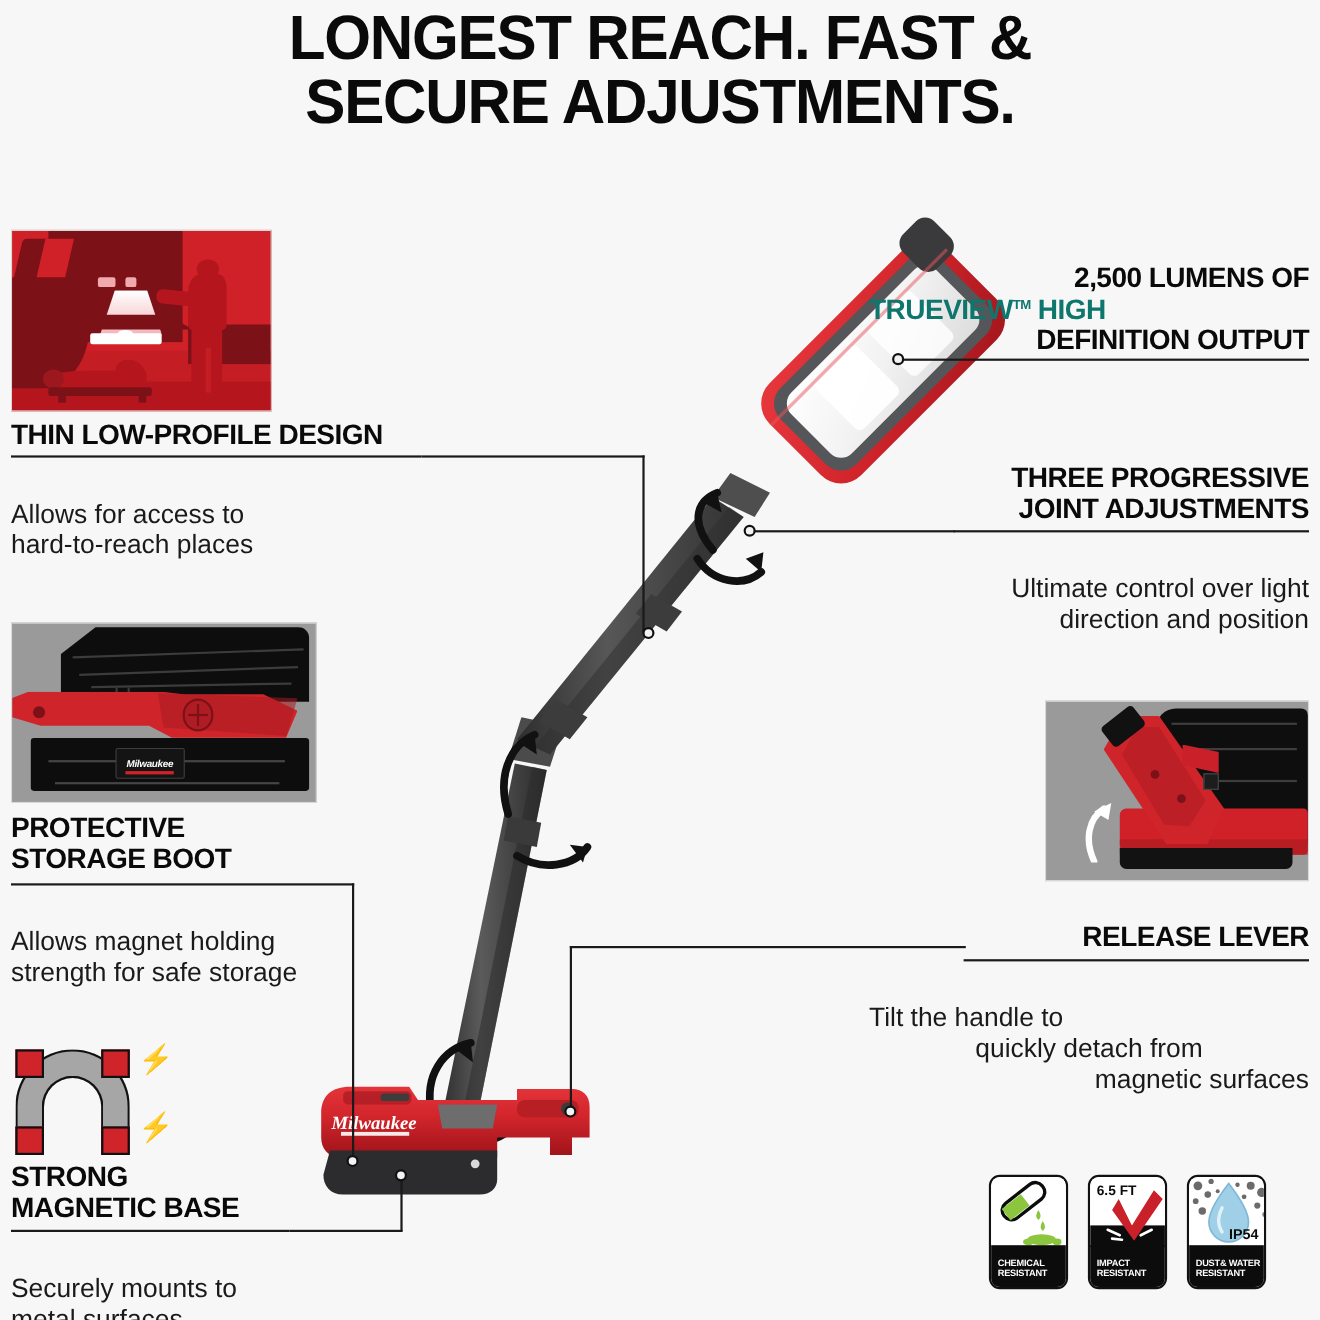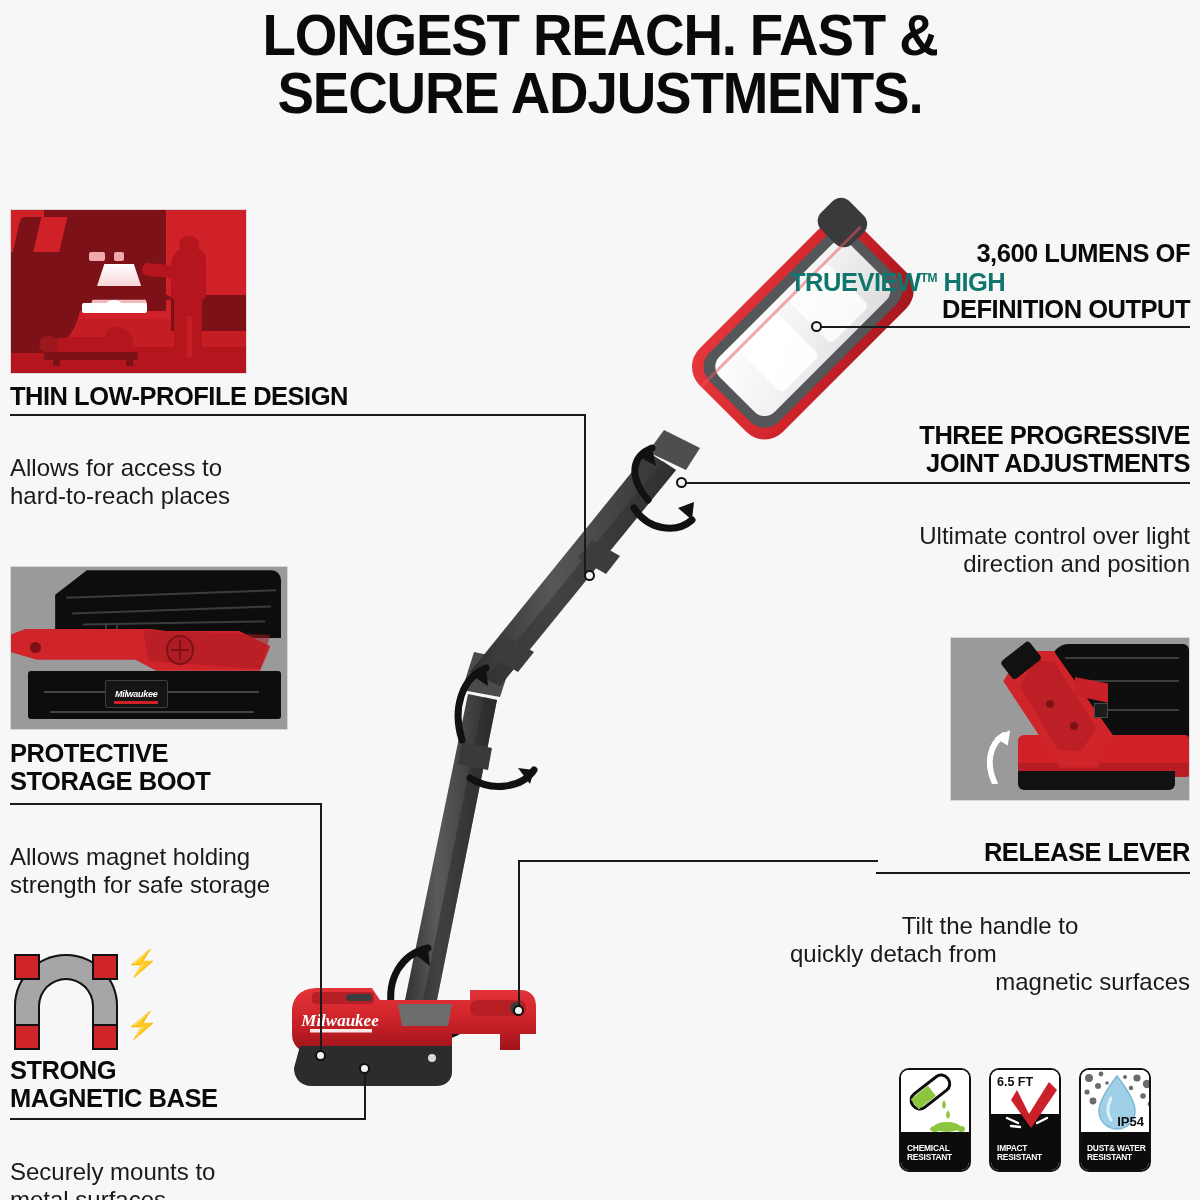--- a/index.html
+++ b/index.html
@@ -480,21 +480,21 @@
   <div class="cap-title" style="left:10px; top:1057px;">STRONG</div>
   <div class="cap-title" style="left:10px; top:1085px;">MAGNETIC BASE</div>
   <div class="rule" style="left:10px; top:1118px; width:253px;"></div>
   <div class="cap-body" style="left:10px; top:1126px; width:330px;">Securely mounts to</div>
   <div class="cap-body" style="left:10px; top:1154px; width:330px;">metal surfaces</div>
 
   <div class="leader h" style="left:263px; top:1118px; width:103px;"></div>
   <div class="leader v" style="left:364px; top:1073px; height:46px;"></div>
   <div class="dot" style="left:359px; top:1063px;"></div>
 
-  <div class="cap-title" style="left:790px; top:240px; width:400px; text-align:right;">3,600 LUMENS OF</div>
+  <div class="cap-title" style="left:790px; top:240px; width:400px; text-align:right;">2,500 LUMENS OF</div>
   <div style="position:absolute; left:790px; top:268px; width:400px; text-align:left;
               font-weight:bold; font-size:25.5px; letter-spacing:-0.5px; color:#0f766e;">
     <span>TRUEVIEW</span><sup style="font-size:12px;">TM</sup>
     <span>HIGH</span>
   </div>
   <div class="cap-title" style="left:790px; top:296px; width:400px; text-align:right;">DEFINITION OUTPUT</div>
 
   <div class="leader h" style="left:816px; top:326px; width:374px;"></div>
   <div class="dot" style="left:811px; top:321px;"></div>
 
@@ -523,22 +523,22 @@
     <div class="s3-pivot-a"></div>
     <div class="s3-pivot-b"></div>
     <svg class="s3-whitearrow" viewBox="0 0 60 90" xmlns="http://www.w3.org/2000/svg">
       <path d="M 20 88 C 6 58 12 28 34 14" stroke="#ffffff" stroke-width="9" fill="none" stroke-linecap="round"></path>
       <polygon points="44,6 20,18 40,30" fill="#ffffff"></polygon>
     </svg>
   </div>
 
   <div class="cap-title" style="left:790px; top:839px; width:400px; text-align:right;">RELEASE LEVER</div>
   <div class="rule" style="left:876px; top:872px; width:314px;"></div>
-  <div class="cap-body" style="left:790px; top:880px; width:400px; text-align:center;">Tilt the handle to</div>
-  <div class="cap-body" style="left:790px; top:908px; width:400px; text-align:left;">quickly detach from</div>
+  <div class="cap-body" style="left:790px; top:880px; width:400px; text-align:left;">Tilt the handle to</div>
+  <div class="cap-body" style="left:790px; top:908px; width:400px; text-align:center;">quickly detach from</div>
   <div class="cap-body" style="left:790px; top:936px; width:400px; text-align:right;">magnetic surfaces</div>
 
   <div class="leader h" style="left:518px; top:860px; width:360px;"></div>
   <div class="leader v" style="left:518px; top:860px; height:152px;"></div>
   <div class="dot" style="left:513px; top:1005px;"></div>
 
   <div class="badge" style="left:899px; top:1068px;">
     <div class="badge-top">
       <svg viewBox="0 0 72 64" width="72" height="64" xmlns="http://www.w3.org/2000/svg">
         <g transform="rotate(-38 30 26)">

